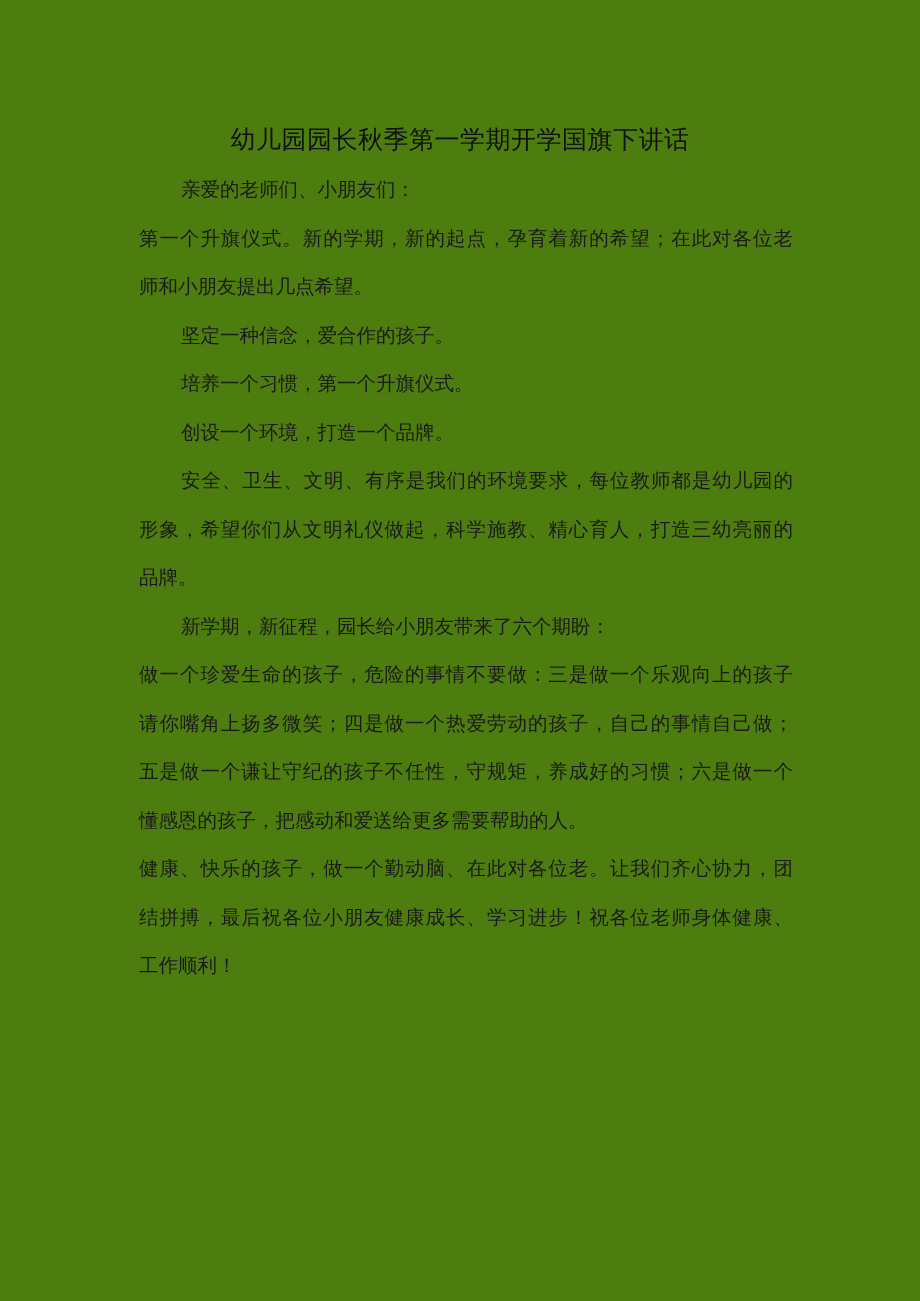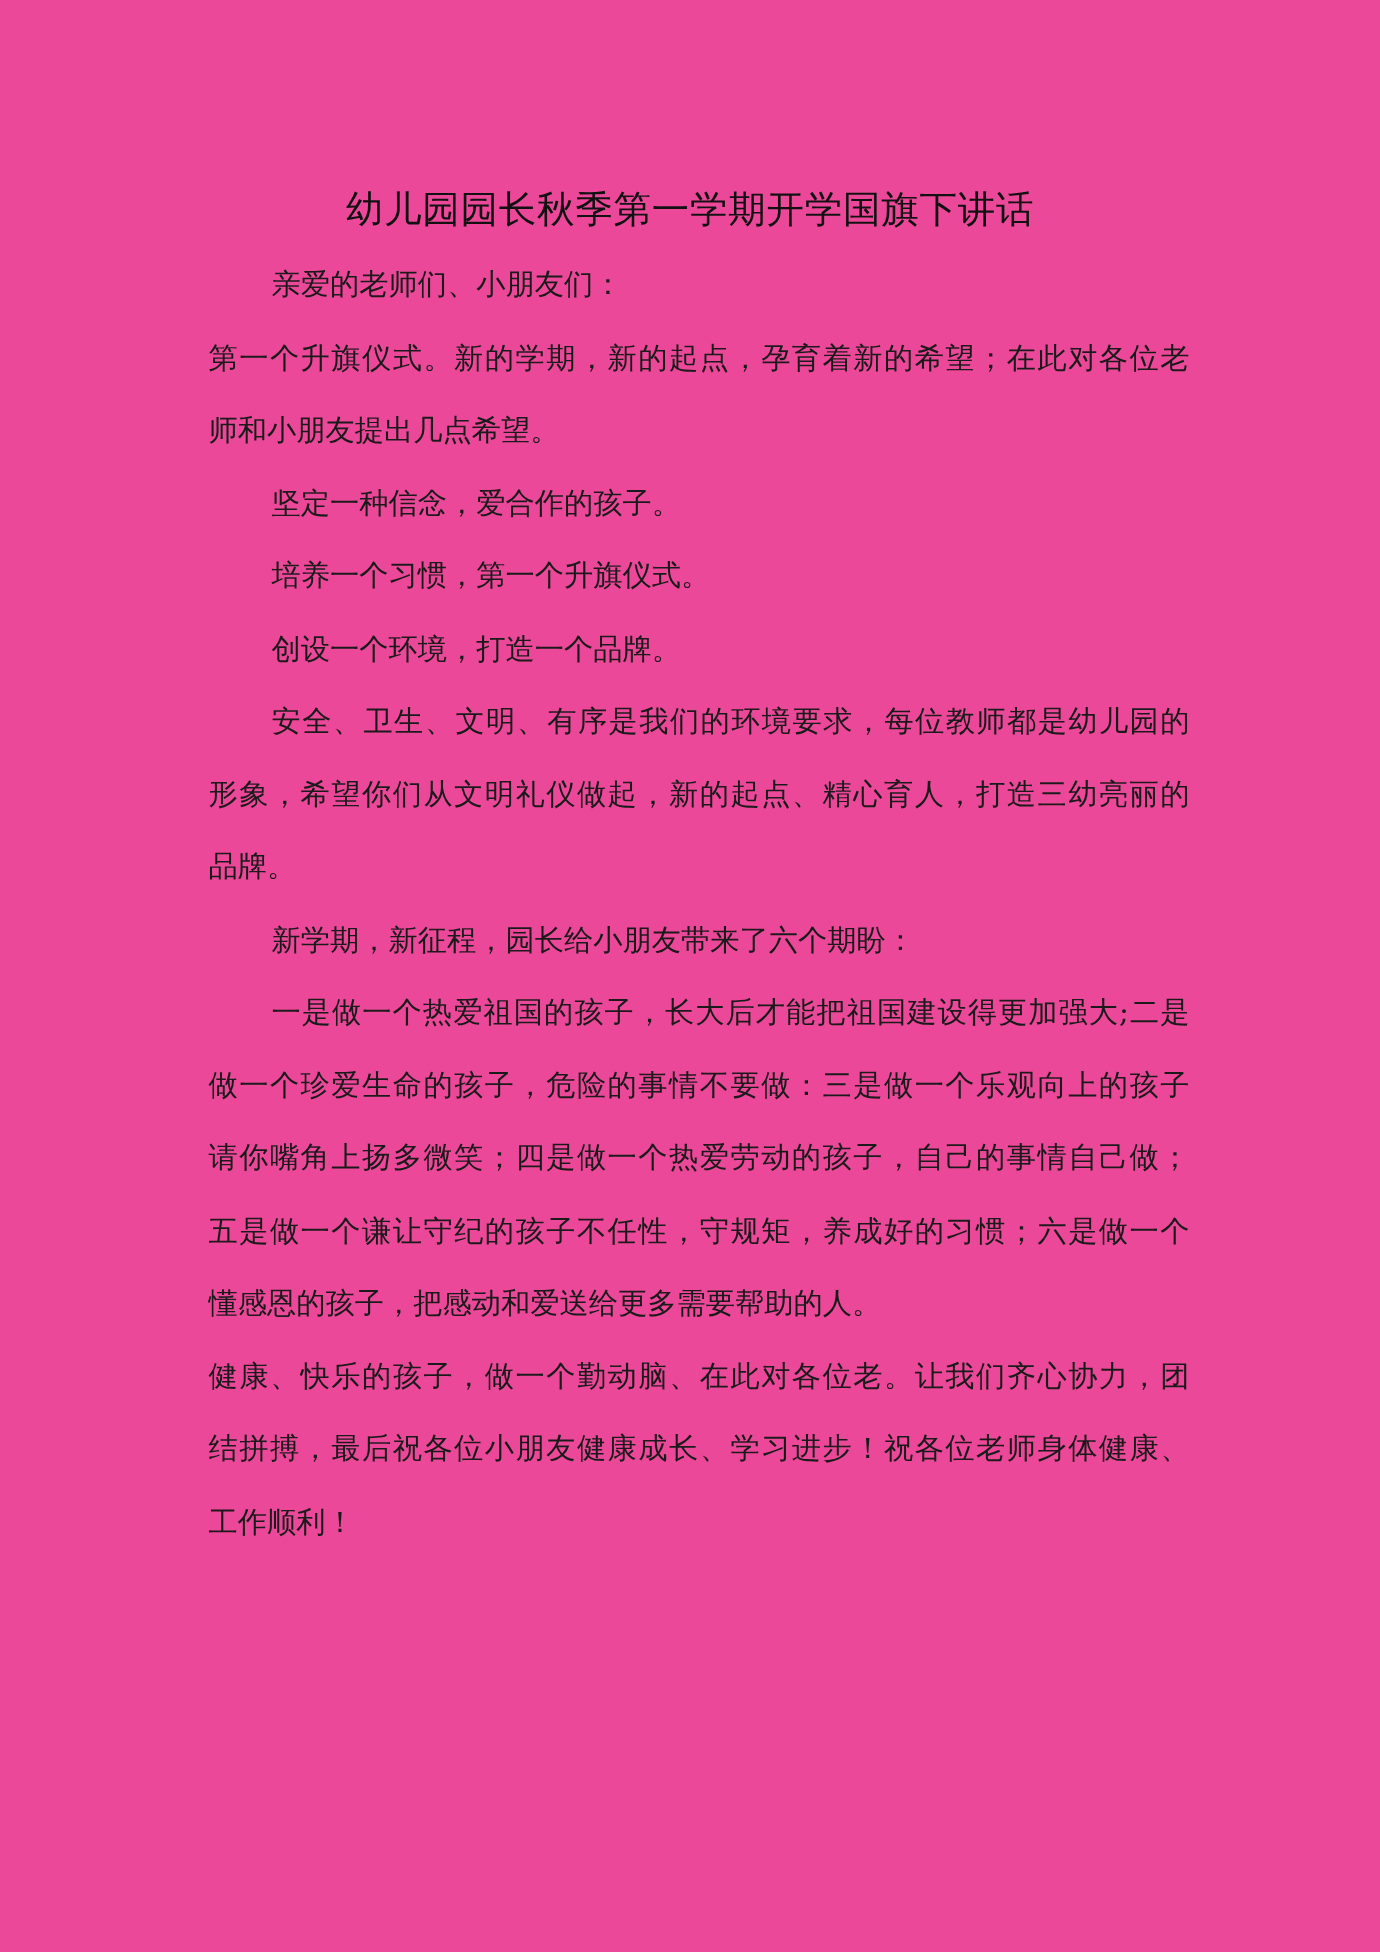--- a/index.html
+++ b/index.html
@@ -14,21 +14,21 @@
     overflow: hidden;
     font-family: "DejaVu Serif", "Liberation Serif", serif;
     color: #1a1a1a;
   }
   .page {
     position: absolute;
     left: 0;
     top: 0;
     width: 920px;
     height: 1301px;
-    background: #ec4899;
+    background: #4d7c0f;
   }
   .title {
     position: absolute;
     left: 0;
     width: 920px;
     top: 122px;
     text-align: center;
     font-size: 25px;
     line-height: 36px;
     letter-spacing: 0.5px;
@@ -61,24 +61,23 @@
 <div class="page">
   <div class="title">幼儿园园长秋季第一学期开学国旗下讲话</div>
   <div class="body">
     <div class="line indent last">亲爱的老师们、小朋友们：</div>
     <div class="line">第一个升旗仪式。新的学期，新的起点，孕育着新的希望；在此对各位老</div>
     <div class="line last">师和小朋友提出几点希望。</div>
     <div class="line indent last">坚定一种信念，爱合作的孩子。</div>
     <div class="line indent last">培养一个习惯，第一个升旗仪式。</div>
     <div class="line indent last">创设一个环境，打造一个品牌。</div>
     <div class="line indent">安全、卫生、文明、有序是我们的环境要求，每位教师都是幼儿园的</div>
-    <div class="line">形象，希望你们从文明礼仪做起，新的起点、精心育人，打造三幼亮丽的</div>
+    <div class="line">形象，希望你们从文明礼仪做起，科学施教、精心育人，打造三幼亮丽的</div>
     <div class="line last">品牌。</div>
     <div class="line indent last">新学期，新征程，园长给小朋友带来了六个期盼：</div>
-    <div class="line indent">一是做一个热爱祖国的孩子，长大后才能把祖国建设得更加强大;二是</div>
     <div class="line">做一个珍爱生命的孩子，危险的事情不要做：三是做一个乐观向上的孩子</div>
     <div class="line">请你嘴角上扬多微笑；四是做一个热爱劳动的孩子，自己的事情自己做；</div>
     <div class="line">五是做一个谦让守纪的孩子不任性，守规矩，养成好的习惯；六是做一个</div>
     <div class="line last">懂感恩的孩子，把感动和爱送给更多需要帮助的人。</div>
     <div class="line">健康、快乐的孩子，做一个勤动脑、在此对各位老。让我们齐心协力，团</div>
     <div class="line">结拼搏，最后祝各位小朋友健康成长、学习进步！祝各位老师身体健康、</div>
     <div class="line last">工作顺利！</div>
   </div>
 </div>
 

